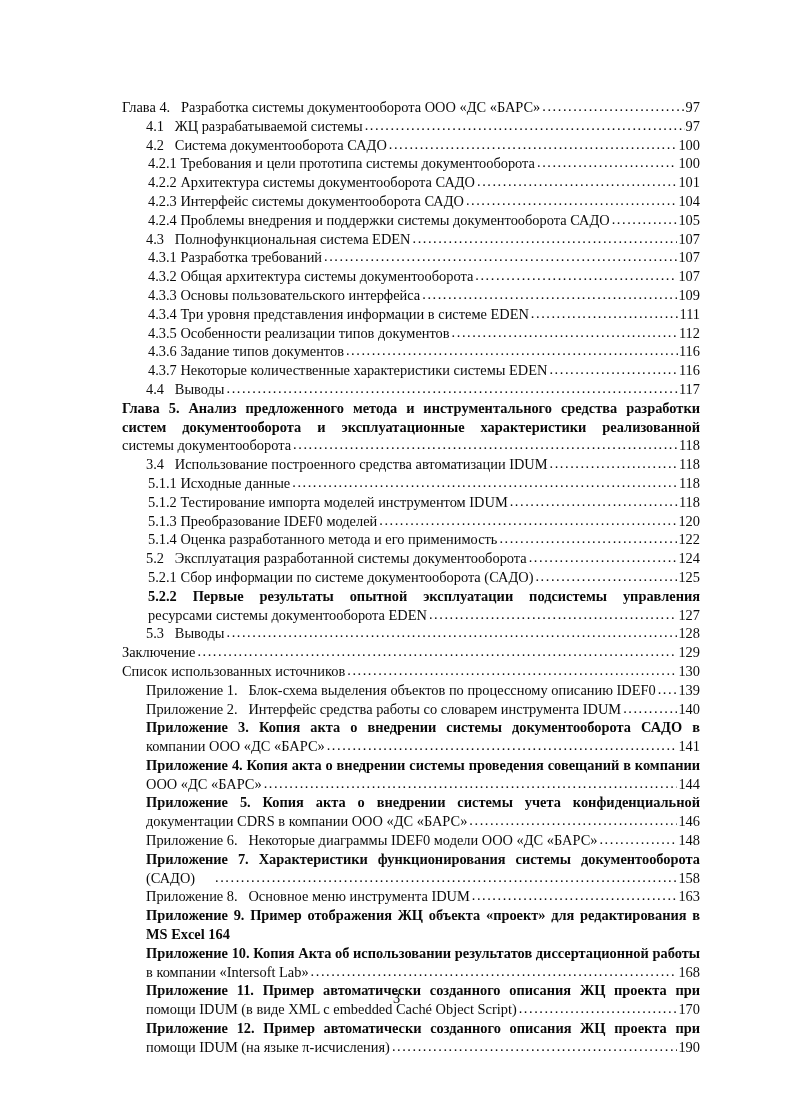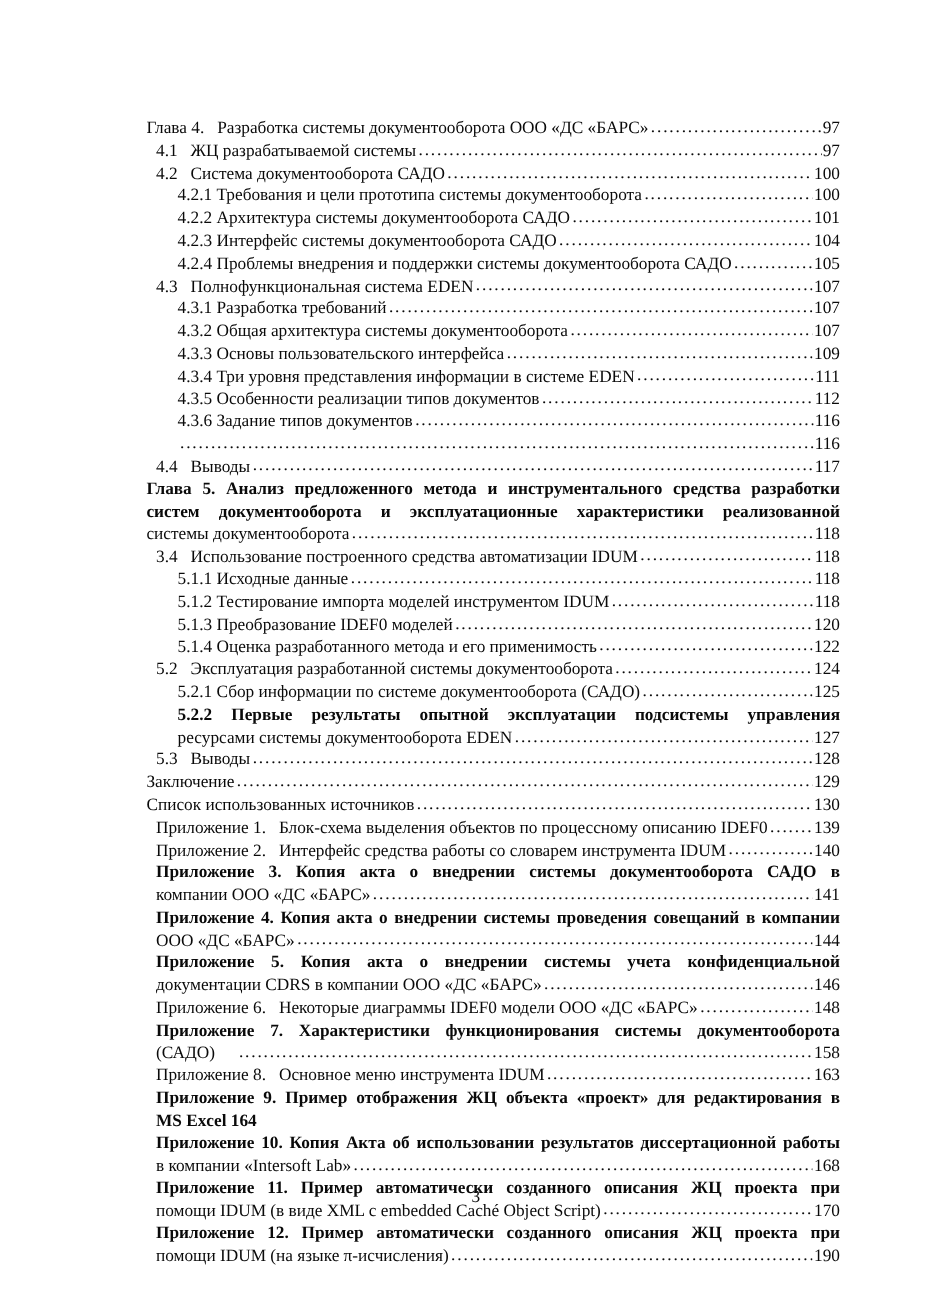--- a/index.html
+++ b/index.html
@@ -33,21 +33,21 @@
     line-height: 1.305;
     margin: 0;
     padding: 0;
     display: block;
     position: relative;
     text-align: justify;
     text-justify: inter-word;
   }
   
   .lvl0 { margin-left: 0px; }
-  .lvl1 { margin-left: 8px; }
+  .lvl1 { margin-left: 24px; }
   .lvl2 { margin-left: 26px; }
 
   
   .line {
     display: flex;
     align-items: center;
     width: 100%;
   }
   .line .label {
     white-space: pre;
@@ -191,20 +191,21 @@
       </div>
       <div class="entry lvl2">
         <div class="line">
           <span class="label">4.3.6 Задание типов документов</span>
           <span class="leader"></span>
           <span class="pnum">116</span>
         </div>
       </div>
       <div class="entry lvl2">
         <div class="line">
+          <span class="label">4.3.7 Некоторые количественные характеристики системы EDEN</span>
           <span class="leader"></span>
           <span class="pnum">116</span>
         </div>
       </div>
       <div class="entry lvl1">
         <div class="line">
           <span class="label">4.4   Выводы</span>
           <span class="leader"></span>
           <span class="pnum">117</span>
         </div>

